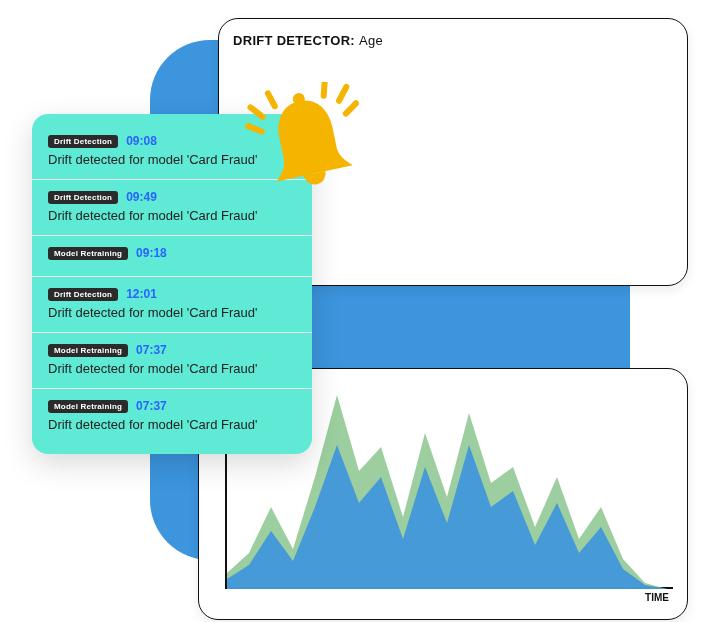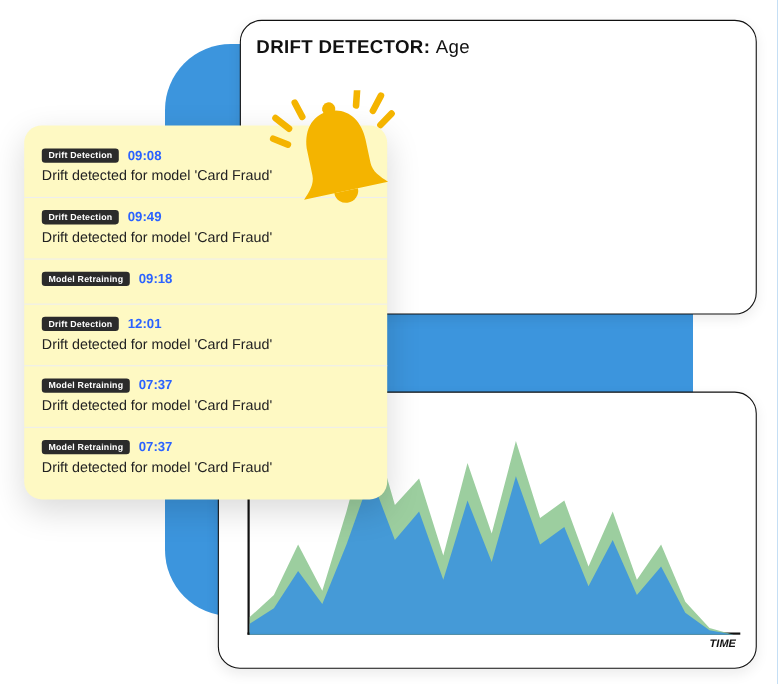--- a/index.html
+++ b/index.html
@@ -34,21 +34,21 @@
   
   .drift-card {
     left: 218px;
     top: 18px;
     width: 470px;
     height: 268px;
     z-index: 3;
     padding: 14px 14px 20px 14px;
   }
   .drift-title {
-    font-size: 17px;
+    font-size: 13px;
     font-weight: 700;
     color: #111;
     letter-spacing: 0.3px;
   }
   .drift-title .val {
     font-weight: 500;
   }
   .drift-chart {
     position: relative;
     width: 100%;
@@ -87,42 +87,41 @@
     left: 12px;
     right: 0;
     bottom: 0;
     height: 2px;
     background: #111;
   }
 
   
   .time-card {
     left: 198px;
-    top: 356px;
+    top: 368px;
     width: 490px;
     height: 252px;
     z-index: 3;
     padding: 14px;
-    font-style: italic;
   }
   .time-chart {
     position: relative;
     width: 100%;
     height: 206px;
   }
   .time-chart svg { position: absolute; inset: 0; }
 
   
   .notif-panel {
     position: absolute;
-    left: 22px;
+    left: 32px;
     top: 114px;
-    width: 330px;
+    width: 280px;
     z-index: 5;
-    background: #fef9c3;
+    background: #5eead4;
     border-radius: 16px;
     box-shadow: 0 10px 30px rgba(0,0,0,0.15);
     padding: 10px 0;
   }
   .notif-list { display: flex; flex-direction: column; }
   .notif-item {
     padding: 10px 16px 12px 16px;
     border-bottom: 1px solid #eee;
   }
   .notif-item:last-child { border-bottom: none; }

